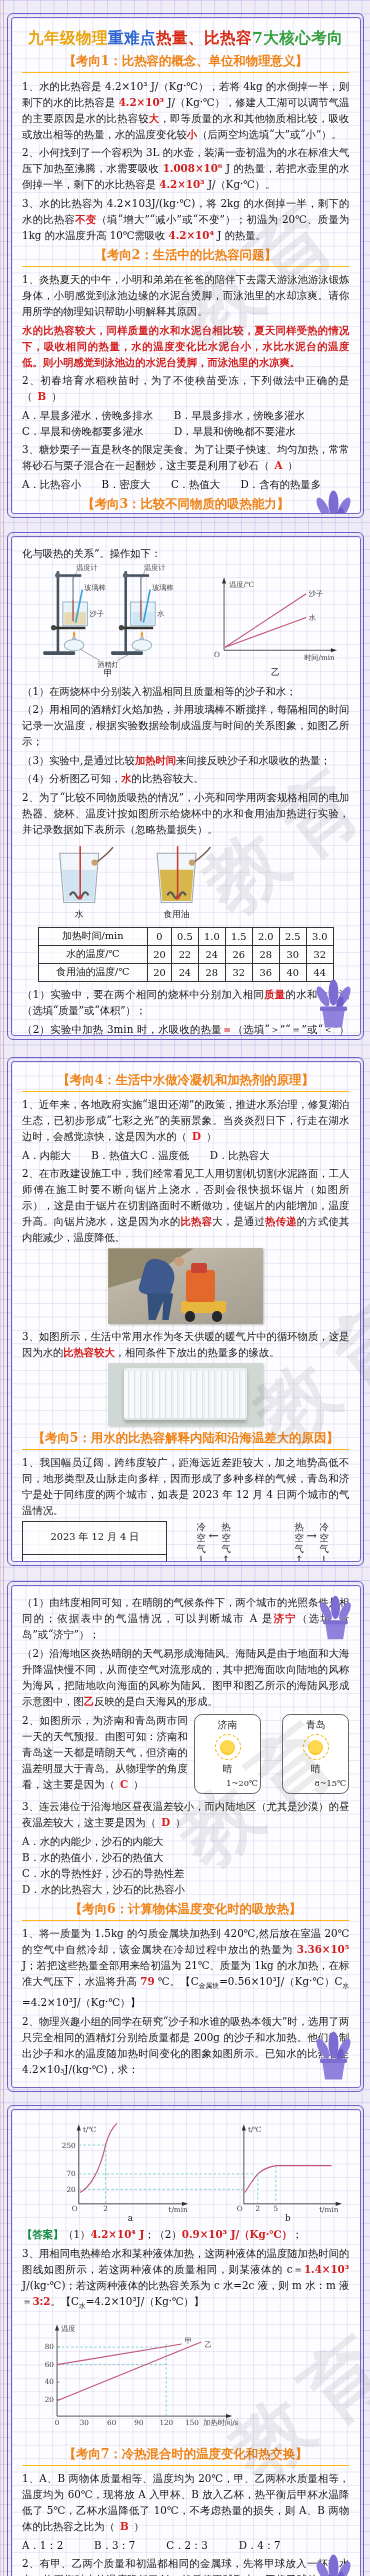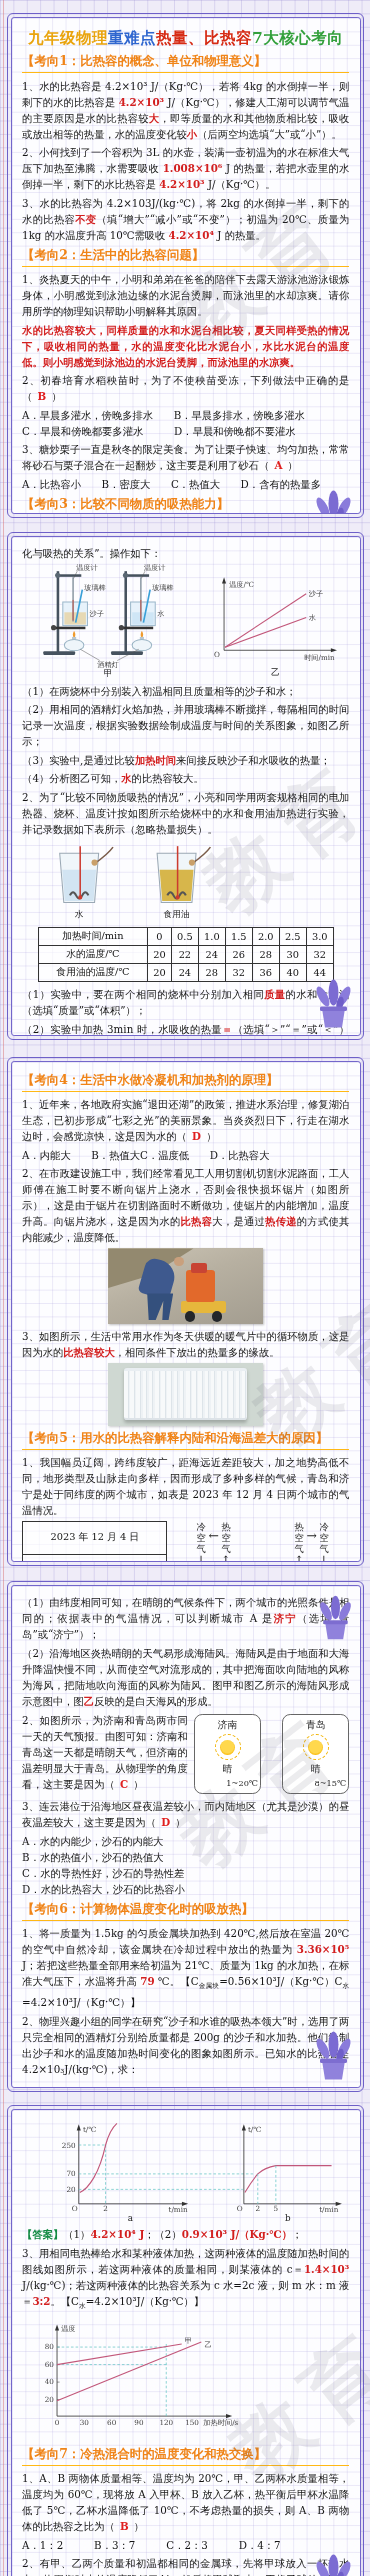--- a/index.html
+++ b/index.html
@@ -28,21 +28,21 @@
   #box1{top:13px;height:505px;}
   #box2{top:532px;height:508px;}
   #box3{top:1057px;height:509px;}
   #box4{top:1581px;height:511px;}
   #box5{top:2105px;height:511px;}
 
   .main-title{margin:4.1px 0 5.2px;text-align:center;font-size:15.5px;font-weight:bold;letter-spacing:0.5px;line-height:1.3;}
   .tc1{color:#e9a40e;} .tc2{color:#2f66cf;} .tc3{color:#d62b15;} .tc4{color:#33a03c;}
 
   .kx-header{
-    color:#f08418;font-size:12.4px;font-weight:bold;text-align:left;
+    color:#f08418;font-size:12.4px;font-weight:bold;text-align:center;
     border-bottom:1.5px solid #ffb815;padding-bottom:3.1px;margin:4.1px 0 4.1px;line-height:1.3;
   }
   .body{font-size:10.3px;line-height:16px;margin:2.6px 0;color:#151515;text-align:justify;}
   .opts{margin:1px 0;}
   .opt-line{font-size:10.3px;line-height:16px;color:#151515;}
 
   .seg-t{}
   .seg-r{color:#d31f1f;font-weight:700;text-decoration-thickness:1px;
          text-decoration-color:#6e2a22;text-underline-offset:2.6px;}
   .seg-a{color:#e01f1f;font-weight:700;padding:0 5.2px;}

